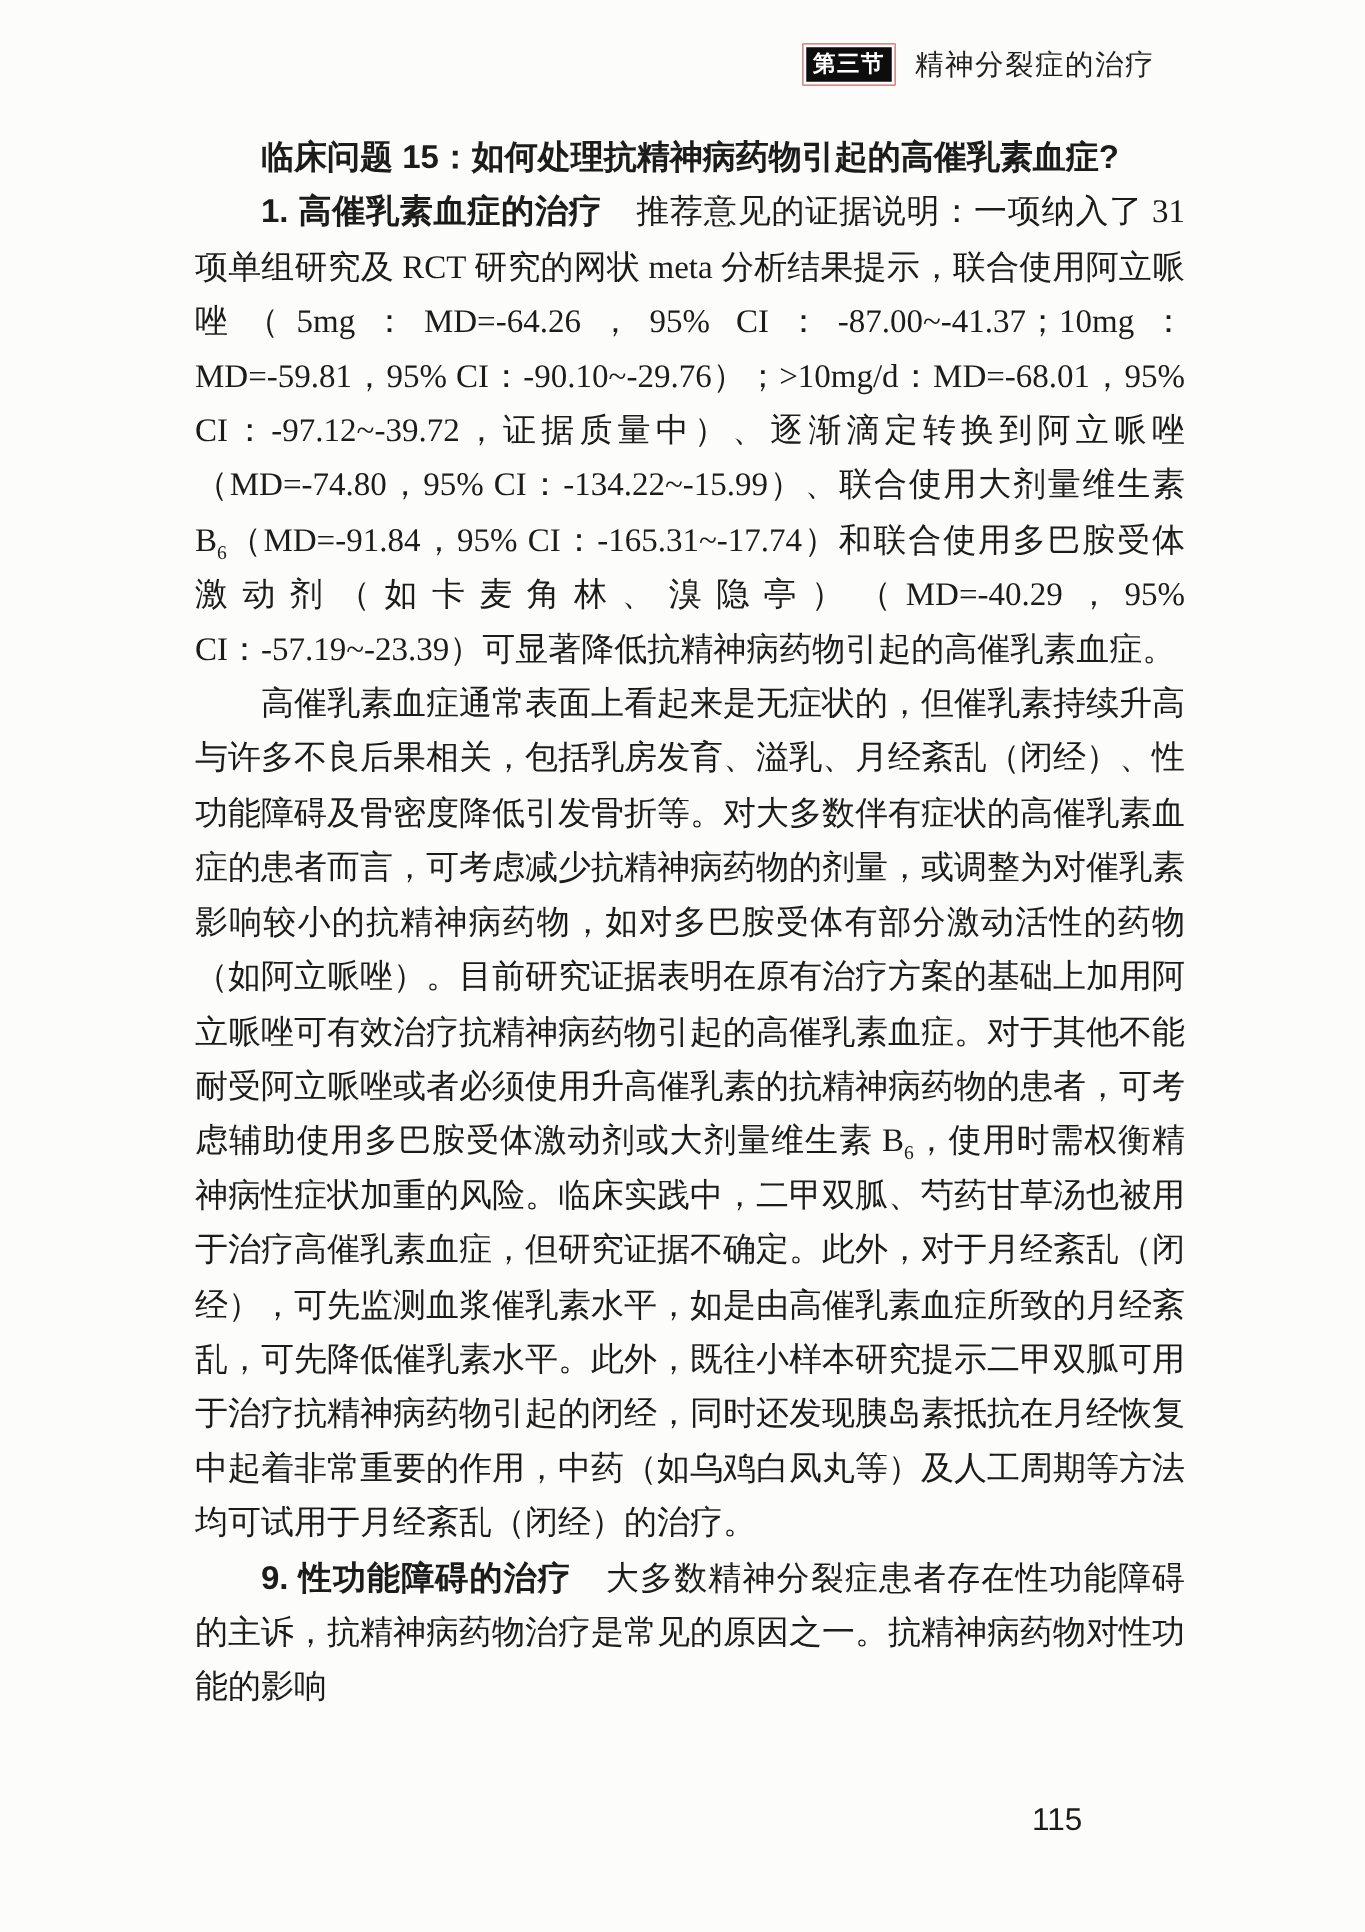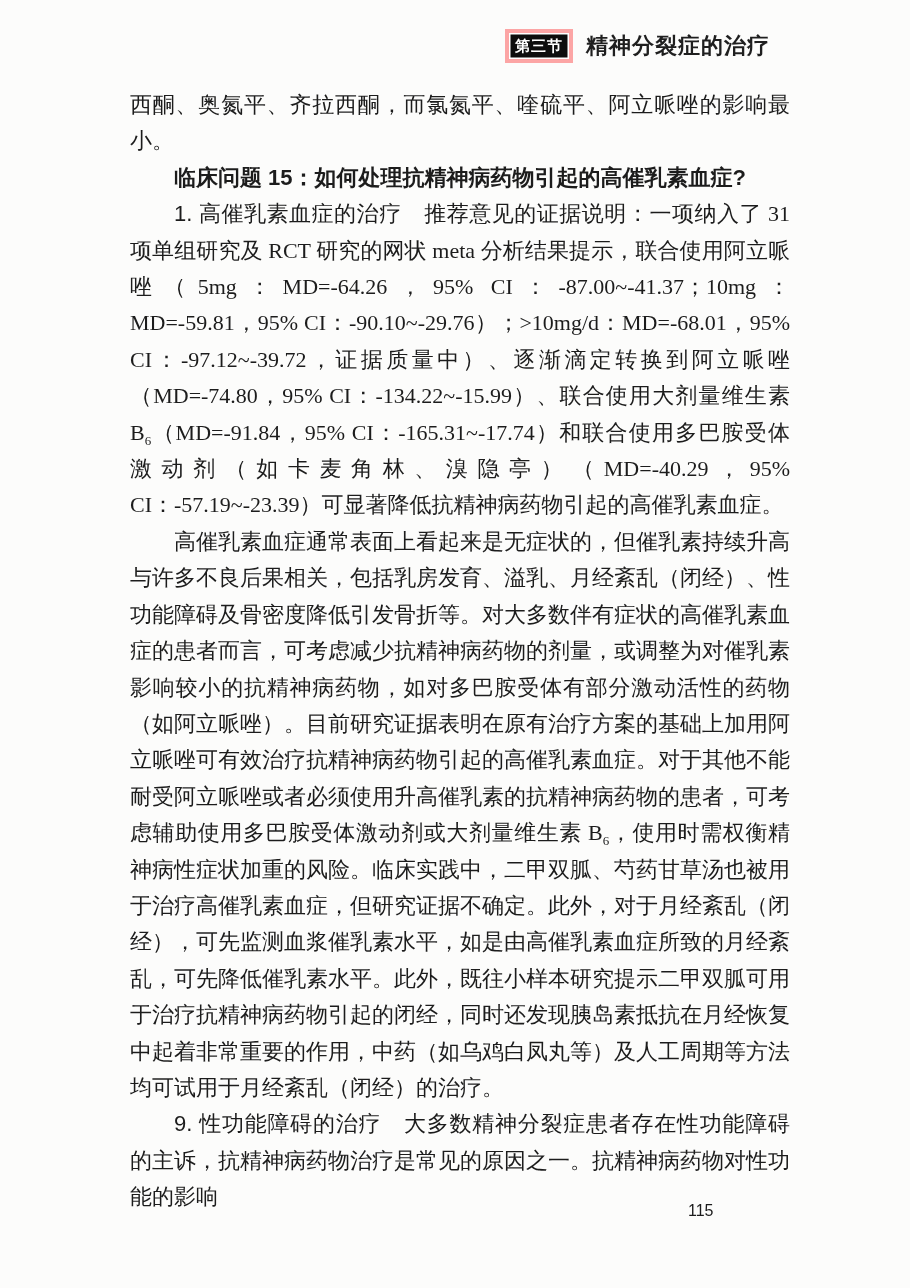--- a/index.html
+++ b/index.html
@@ -14,60 +14,59 @@
   .page-header {
     position:absolute; top:29px; right:140px;
     display:flex; align-items:center; gap:13px;
   }
   .section-badge {
     background:#0d0d0d; color:#fff;
     font-family:"Liberation Sans","DejaVu Sans",sans-serif;
     font-weight:700; font-size:15px; line-height:1;
     padding:5px 6px 6px 6px;
     letter-spacing:1px;
-    border:4px solid #fca5a5;
+    border:1px solid #fca5a5;
     box-shadow:inset 0 0 0 1.5px #fff;
   }
   .header-title {
     font-family:"Liberation Sans","DejaVu Sans",sans-serif;
-    font-weight:700; font-size:22px; color:#1f1f1f;
+    font-weight:400; font-size:19px; color:#1f1f1f;
     letter-spacing:1px;
   }
   .page-body {
     position:absolute; left:130px; top:87px; width:660px;
     font-size:22px; line-height:36.4px;
     text-align:justify;
   }
   p.para { margin:0; padding:0; }
   .indent { text-indent:2em; }
   .heading {
     font-weight:700;
     font-family:"Liberation Sans","DejaVu Sans",sans-serif;
   }
   .seg-bold {
-    font-weight:400;
+    font-weight:700;
     font-family:"Liberation Sans","DejaVu Sans",sans-serif;
   }
   .seg-italic { }
   sub.seg-sub { font-size:13px; line-height:0; }
   .page-number {
     position:absolute; top:1202px; left:688px;
-    font-size:16px; color:#1c1c1c;
+    font-size:21px; color:#1c1c1c;
     font-family:"Liberation Sans","DejaVu Sans",sans-serif;
   }
 </style>
 </head>
 <body>
 
 <div class="page-header">
   <span class="section-badge">第三节</span>
   <span class="header-title">精神分裂症的治疗</span>
 </div>
 
 <div class="page-body">
-    <p class="para"><span class="seg seg-normal">西酮、奥氮平、齐拉西酮，而氯氮平、喹硫平、阿立哌唑的影响最小。</span></p>
     <p class="para indent heading"><span class="seg seg-normal">临床问题 15：如何处理抗精神病药物引起的高催乳素血症?</span></p>
     <p class="para indent"><span class="seg seg-bold">1. 高催乳素血症的治疗</span><span class="seg seg-normal">　推荐意见的证据说明：一项纳入了 31 项单组研究及 RCT 研究的网状 meta 分析结果提示，联合使用阿立哌唑（5mg：</span><span class="seg seg-italic">MD</span><span class="seg seg-normal">=-64.26，95% </span><span class="seg seg-italic">CI</span><span class="seg seg-normal">：-87.00~-41.37；10mg：</span><span class="seg seg-italic">MD</span><span class="seg seg-normal">=-59.81，95% </span><span class="seg seg-italic">CI</span><span class="seg seg-normal">：-90.10~-29.76）；&gt;10mg/d：</span><span class="seg seg-italic">MD</span><span class="seg seg-normal">=-68.01，95% </span><span class="seg seg-italic">CI</span><span class="seg seg-normal">：-97.12~-39.72，证据质量中）、逐渐滴定转换到阿立哌唑（</span><span class="seg seg-italic">MD</span><span class="seg seg-normal">=-74.80，95% </span><span class="seg seg-italic">CI</span><span class="seg seg-normal">：-134.22~-15.99）、联合使用大剂量维生素 B</span><sub class="seg seg-sub">6</sub><span class="seg seg-normal">（</span><span class="seg seg-italic">MD</span><span class="seg seg-normal">=-91.84，95% </span><span class="seg seg-italic">CI</span><span class="seg seg-normal">：-165.31~-17.74）和联合使用多巴胺受体激动剂（如卡麦角林、溴隐亭）（</span><span class="seg seg-italic">MD</span><span class="seg seg-normal">=-40.29，95% </span><span class="seg seg-italic">CI</span><span class="seg seg-normal">：-57.19~-23.39）可显著降低抗精神病药物引起的高催乳素血症。</span></p>
     <p class="para indent"><span class="seg seg-normal">高催乳素血症通常表面上看起来是无症状的，但催乳素持续升高与许多不良后果相关，包括乳房发育、溢乳、月经紊乱（闭经）、性功能障碍及骨密度降低引发骨折等。对大多数伴有症状的高催乳素血症的患者而言，可考虑减少抗精神病药物的剂量，或调整为对催乳素影响较小的抗精神病药物，如对多巴胺受体有部分激动活性的药物（如阿立哌唑）。目前研究证据表明在原有治疗方案的基础上加用阿立哌唑可有效治疗抗精神病药物引起的高催乳素血症。对于其他不能耐受阿立哌唑或者必须使用升高催乳素的抗精神病药物的患者，可考虑辅助使用多巴胺受体激动剂或大剂量维生素 B</span><sub class="seg seg-sub">6</sub><span class="seg seg-normal">，使用时需权衡精神病性症状加重的风险。临床实践中，二甲双胍、芍药甘草汤也被用于治疗高催乳素血症，但研究证据不确定。此外，对于月经紊乱（闭经），可先监测血浆催乳素水平，如是由高催乳素血症所致的月经紊乱，可先降低催乳素水平。此外，既往小样本研究提示二甲双胍可用于治疗抗精神病药物引起的闭经，同时还发现胰岛素抵抗在月经恢复中起着非常重要的作用，中药（如乌鸡白凤丸等）及人工周期等方法均可试用于月经紊乱（闭经）的治疗。</span></p>
     <p class="para indent"><span class="seg seg-bold">9. 性功能障碍的治疗</span><span class="seg seg-normal">　大多数精神分裂症患者存在性功能障碍的主诉，抗精神病药物治疗是常见的原因之一。抗精神病药物对性功能的影响</span></p>
   </div>
 
 <div class="page-number">115</div>
 
 </body></html>

